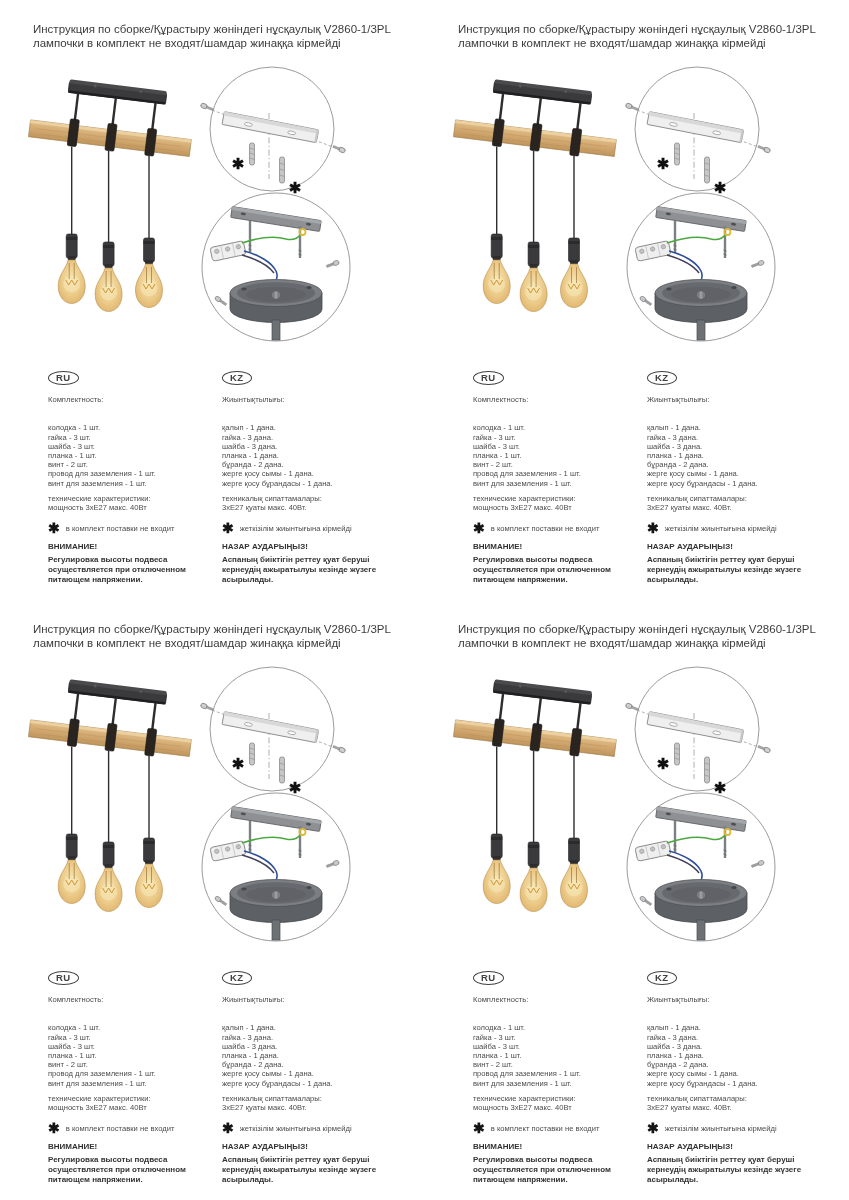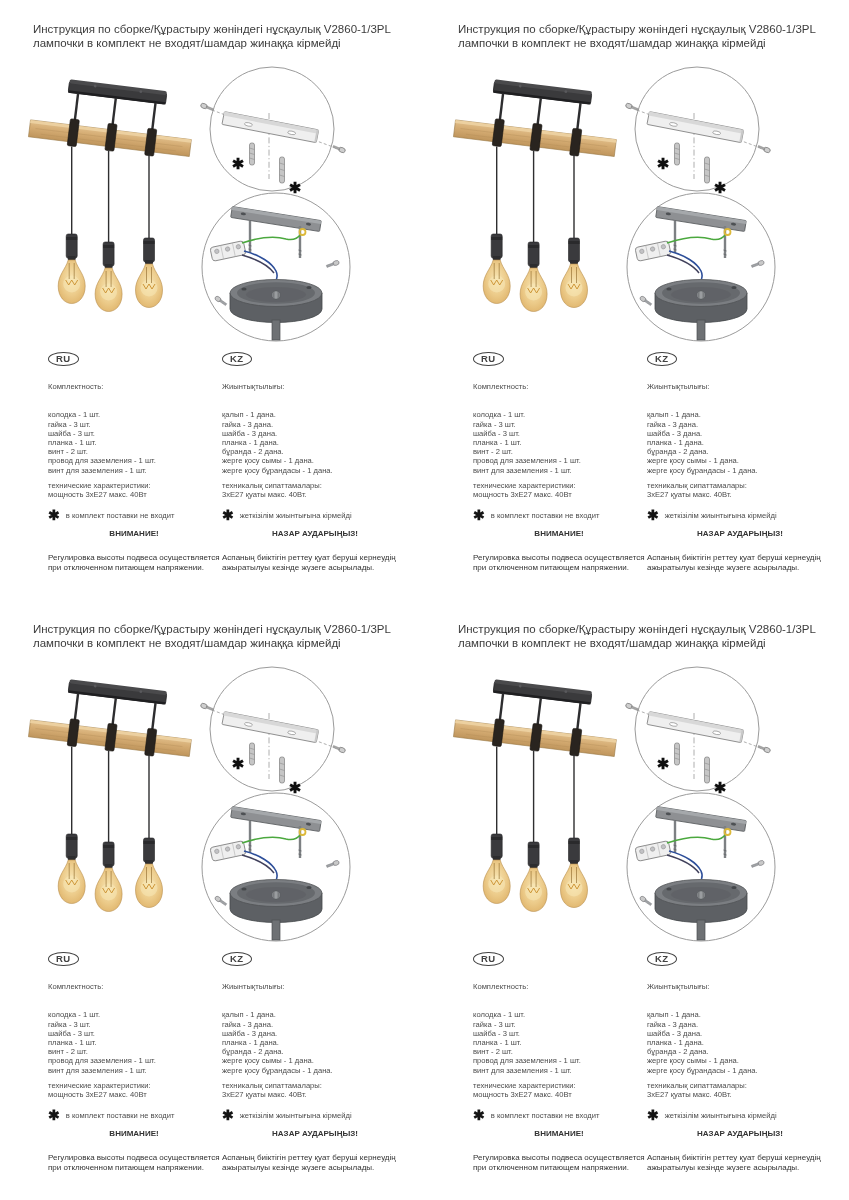--- a/index.html
+++ b/index.html
@@ -11,35 +11,35 @@
   .slot-bl { left: 0;     top: 600px; }
   .slot-br { left: 425px; top: 600px; }
 
   .panel { position: relative; width: 424px; height: 600px; }
 
   .title { position: absolute; left: 33px; top: 23px; width: 380px;
            font-size: 11.5px; line-height: 13.5px; color: #3c3c3c; }
 
   .illus { position: absolute; left: 14px; top: 58px; }
 
-  .col { position: absolute; top: 352px; font-size: 7.6px; line-height: 9.2px; color: #4c4c4c; }
+  .col { position: absolute; top: 371px; font-size: 7.6px; line-height: 9.2px; color: #4c4c4c; }
   .col-ru { left: 48px;  width: 172px; }
   .col-kz { left: 222px; width: 186px; }
 
   .badge { display: inline-block; border: 1.3px solid #424242; border-radius: 50%;
            padding: 1px 7px 2px 7px; font-size: 9.5px; font-weight: bold; color: #424242;
            letter-spacing: 0.5px; }
-  .heading { margin-top: 16px; }
+  .heading { margin-top: 10px; }
   .items { margin-top: 19px; }
   .tech { margin-top: 6px; }
   .ast-row { margin-top: 9px; display: flex; align-items: center; gap: 6px; height: 14px; }
   .ast { font-size: 14px; font-weight: bold; color: #141414; line-height: 1; }
   .warning { margin-top: 7px; }
-  .warning-title { font-weight: bold; font-size: 8px; color: #333333; line-height: 10px; text-align: center; }
-  .warning-body { font-weight: normal; font-size: 8px; color: #333333; line-height: 10px; margin-top: 14px; }
+  .warning-title { font-weight: bold; font-size: 8px; color: #333333; line-height: 10px; }
+  .warning-body { font-weight: bold; font-size: 8px; color: #333333; line-height: 10px; margin-top: 3px; }
 </style>
 </head>
 <body>
 
 <div class="page">
   <div class="panel-slot slot-tl">
   <div class="panel">
 
     <div class="title">
       <div>Инструкция по сборке/Құрастыру жөніндегі нұсқаулық V2860-1/3PL</div>

